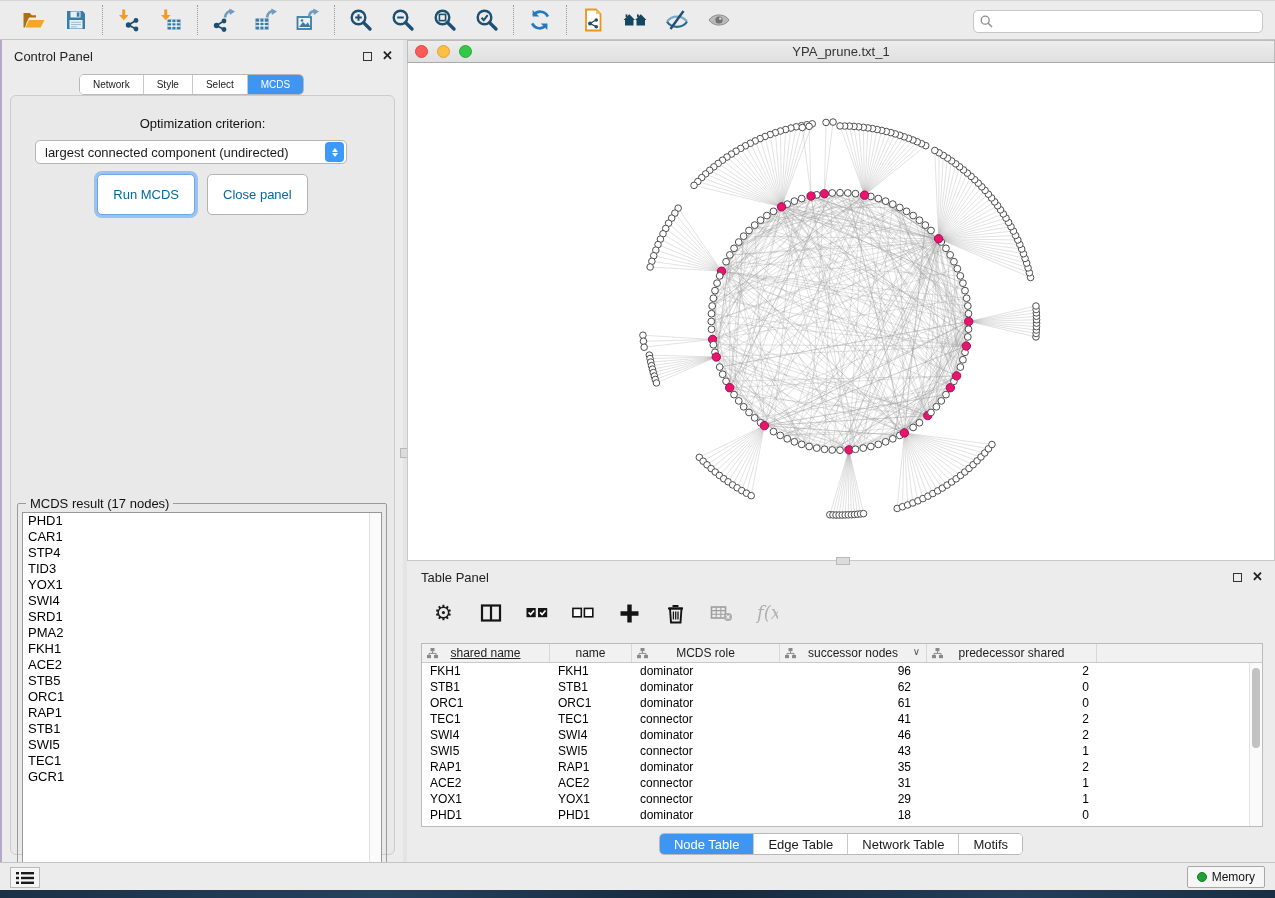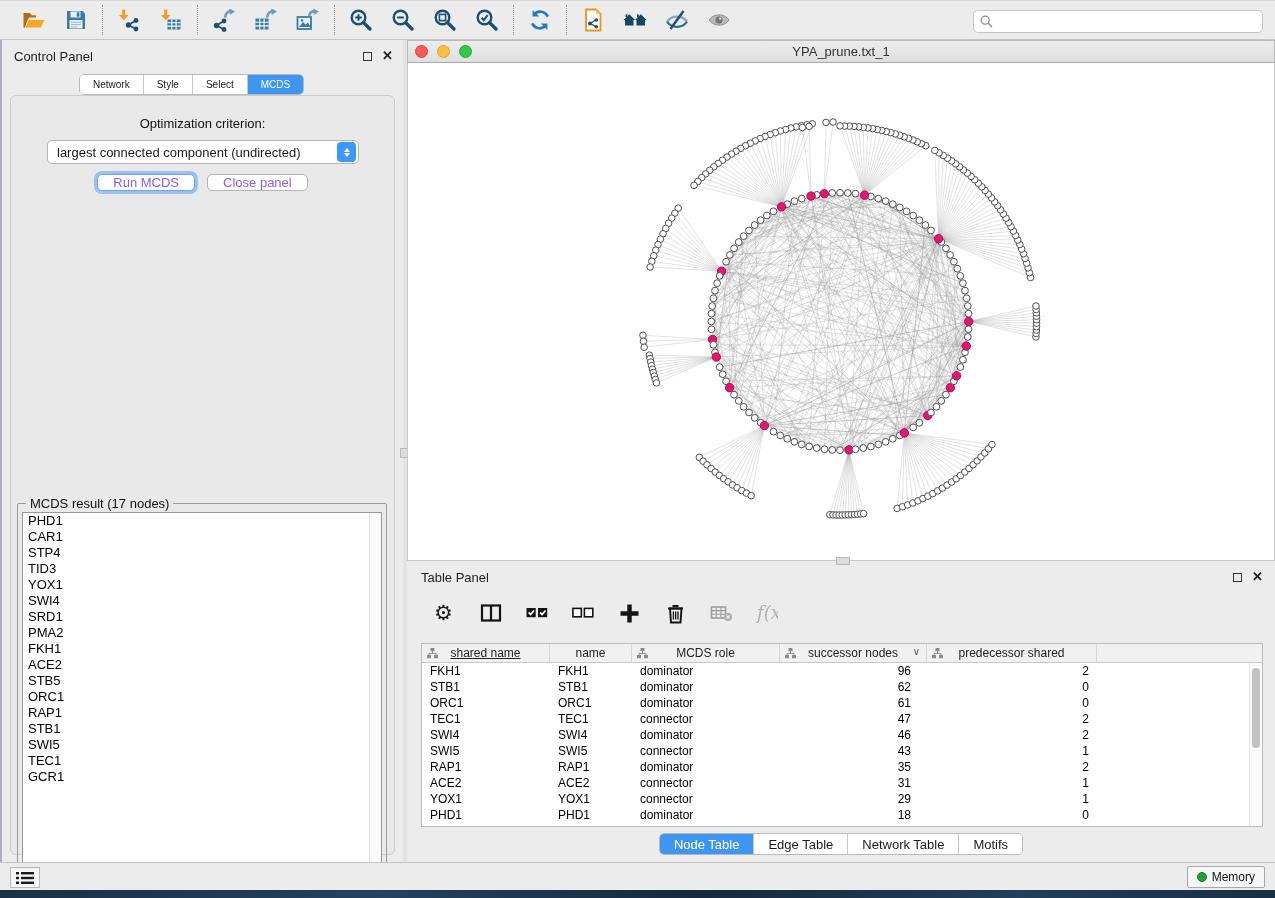--- a/index.html
+++ b/index.html
@@ -36,31 +36,31 @@
   .cp-tabs { position:absolute; left:77px; top:34px; display:flex; border:1px solid #b8b8b8;
              border-radius:5px; background:#fff; overflow:hidden; height:21px; }
   .cp-tab { padding:2px 13px; font-size:10px; border-right:1px solid #c9c9c9; background:#fff;
             display:flex; align-items:center; cursor:default; }
   .cp-tab:last-child { border-right:none; }
   .cp-tab.active { background:#3e96f2; color:#fff; border-right:none; }
 
   .cp-body { position:absolute; left:8px; top:55px; width:385px; height:760px;
              background:#e9e9e9; border:1px solid #cccccc; border-radius:6px; }
   .opt-label { text-align:center; margin-top:20px; font-size:13px; color:#111; }
-  .dropdown { position:absolute; left:36px; top:44px; width:312px; height:24px; background:#fff;
+  .dropdown { position:absolute; left:24px; top:44px; width:312px; height:24px; background:#fff;
               border:1px solid #b5b5b5; border-radius:5px; display:flex; align-items:center; }
   .dropdown .dtext { flex:1; padding-left:9px; font-size:13px; white-space:nowrap; overflow:hidden; }
   .stepper { width:19px; height:20px; margin-right:2px; background:#3b99fc; border-radius:4px;
              display:flex; flex-direction:column; align-items:center; justify-content:center; gap:1px; }
   .stepper i { width:0; height:0; border-left:3.5px solid transparent; border-right:3.5px solid transparent; }
   .stepper .up { border-bottom:4px solid #fff; }
   .stepper .dn { border-top:4px solid #fff; }
   .btnrow { position:absolute; left:0; top:78px; width:100%; display:flex; justify-content:center; gap:12px; }
-  .btn { background:#fff; border:1px solid #b3b3b3; border-radius:5px; padding:0 15px; font-size:13px;
-         font-family:"Liberation Sans",sans-serif; color:#8b5cf6; }
+  .btn { background:#fff; border:1px solid #b3b3b3; border-radius:5px; padding:12px 15px; font-size:13px;
+         font-family:"Liberation Sans",sans-serif; color:#0369a1; }
   .btn.focusring { box-shadow:0 0 0 3px rgba(90,160,245,.55); border-color:#6ea7e8; }
 
   .mcds-box { position:absolute; left:6px; top:407px; width:370px; height:370px;
               border:1px solid #9a9a9a; border-radius:2px; }
   .mcds-legend { position:absolute; left:8px; top:-8px; background:#e9e9e9; padding:0 4px; font-size:13px; color:#111; }
   .mcds-list { position:absolute; left:4px; top:8px; right:4px; bottom:4px; background:#fff;
                border:1px solid #989898; overflow:hidden; }
   .mcds-scroll { position:absolute; right:0; top:0; bottom:0; width:12px; background:#fbfbfb; border-left:1px solid #e0e0e0; }
   .mcds-item { height:16px; line-height:16px; padding-left:5px; font-size:13px; color:#000; }
 
@@ -1316,21 +1316,21 @@
           <div class="td l" style="width: 128px;">ORC1</div>
           <div class="td l" style="width: 82px;">ORC1</div>
           <div class="td l" style="width: 148px;">dominator</div>
           <div class="td r" style="width: 147px; padding-right: 16px;">61</div>
           <div class="td r" style="width: 170px; padding-right: 8px;">0</div>
         </div>
         <div class="trow">
           <div class="td l" style="width: 128px;">TEC1</div>
           <div class="td l" style="width: 82px;">TEC1</div>
           <div class="td l" style="width: 148px;">connector</div>
-          <div class="td r" style="width: 147px; padding-right: 16px;">47</div>
+          <div class="td r" style="width: 147px; padding-right: 16px;">41</div>
           <div class="td r" style="width: 170px; padding-right: 8px;">2</div>
         </div>
         <div class="trow">
           <div class="td l" style="width: 128px;">SWI4</div>
           <div class="td l" style="width: 82px;">SWI4</div>
           <div class="td l" style="width: 148px;">dominator</div>
           <div class="td r" style="width: 147px; padding-right: 16px;">46</div>
           <div class="td r" style="width: 170px; padding-right: 8px;">2</div>
         </div>
         <div class="trow">

